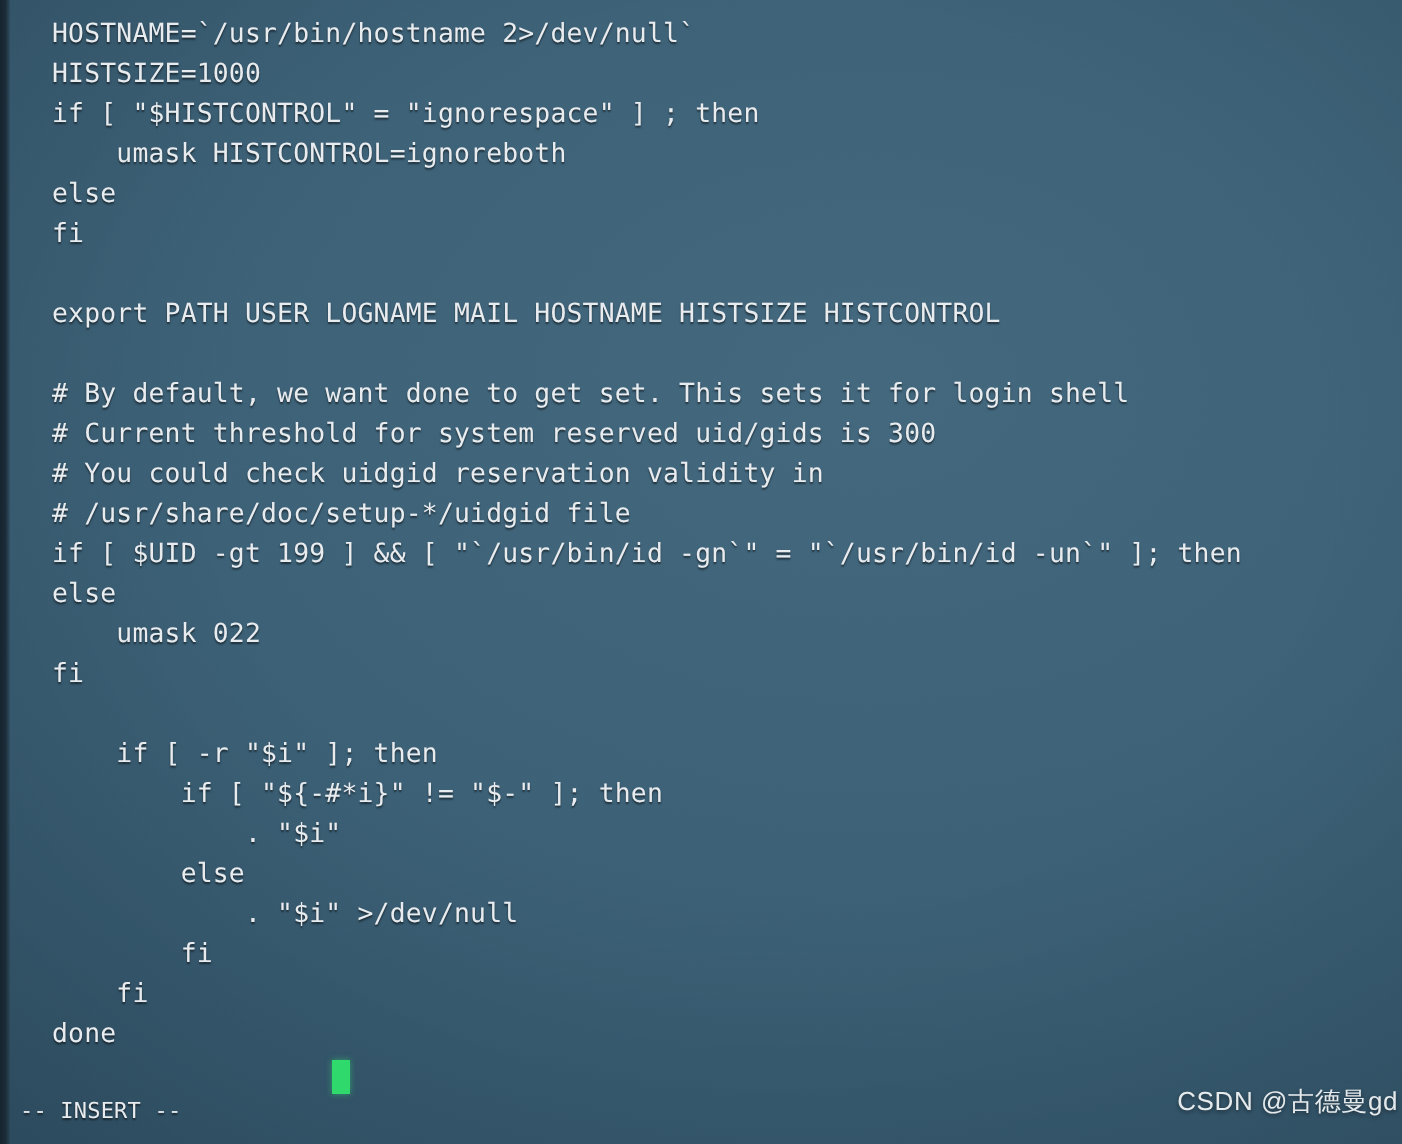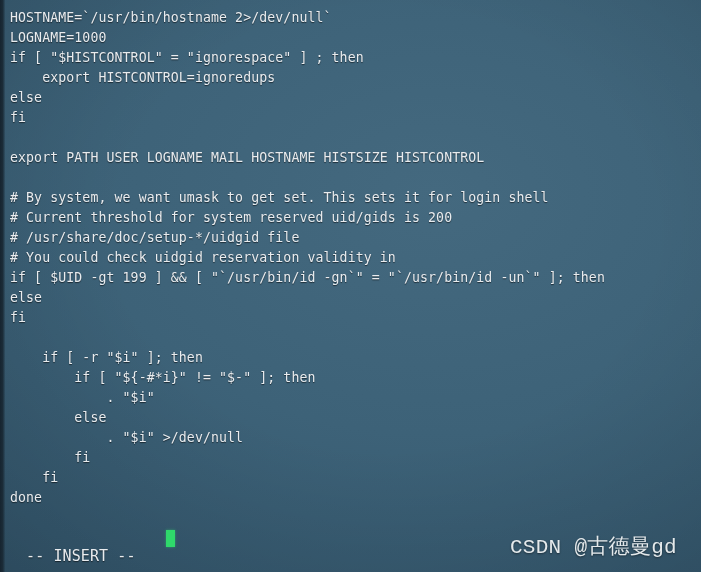--- a/index.html
+++ b/index.html
@@ -57,80 +57,82 @@
   .line {
     position: relative;
     height: 20px;
     line-height: 20px;
     font-size: 13.2px;
     letter-spacing: 0.10px;
     color: #e9ecef;
     white-space: pre;
     padding-left: 10px;
     text-shadow: 0 1px 1px rgba(0,0,0,0.55);
+    margin-left: 16px;
   }
   .line.blank { color: transparent; }
   .statusline {
     position: absolute;
     left: 0;
     top: 546px;
     height: 20px;
     line-height: 20px;
-    padding-left: 26px;
-    font-size: 15px;
+    padding-left: 10px;
+    font-size: 11px;
     letter-spacing: 0.10px;
     color: #e9ecef;
     white-space: pre;
     text-shadow: 0 1px 1px rgba(0,0,0,0.55);
     z-index: 2;
   }
   #cursor {
     position: absolute;
     left: 166px;
     top: 528px;
     width: 9px;
     height: 17px;
     background: #2fd96b;
     box-shadow: 0 0 3px rgba(47,217,107,0.55);
     z-index: 4;
   }
   #watermark {
     position: absolute;
-    right: 24px;
+    right: 2px;
     bottom: 12px;
-    font-family: Liberation Mono, monospace;
-    font-size: 21px;
+    font-family: Liberation Sans, sans-serif;
+    font-size: 13px;
     color: rgba(243,246,248,0.93);
     letter-spacing: 0.3px;
     text-shadow: 0 1px 2px rgba(0,0,0,0.45);
     z-index: 5;
     white-space: pre;
   }
 </style>
 </head>
 <body>
 
 <div id="terminal">
 
   <div id="code" style="top: 8px;">
       <div class="line">HOSTNAME=`/usr/bin/hostname 2&gt;/dev/null`</div>
-      <div class="line">LOGNAME=1000</div>
+      <div class="line">HISTSIZE=1000</div>
       <div class="line">if [ "$HISTCONTROL" = "ignorespace" ] ; then</div>
-      <div class="line">    export HISTCONTROL=ignoredups</div>
+      <div class="line">    umask HISTCONTROL=ignoreboth</div>
       <div class="line">else</div>
       <div class="line">fi</div>
       <div class="line blank"></div>
       <div class="line">export PATH USER LOGNAME MAIL HOSTNAME HISTSIZE HISTCONTROL</div>
       <div class="line blank"></div>
-      <div class="line"># By system, we want umask to get set. This sets it for login shell</div>
-      <div class="line"># Current threshold for system reserved uid/gids is 200</div>
+      <div class="line"># By default, we want done to get set. This sets it for login shell</div>
+      <div class="line"># Current threshold for system reserved uid/gids is 300</div>
+      <div class="line"># You could check uidgid reservation validity in</div>
       <div class="line"># /usr/share/doc/setup-*/uidgid file</div>
-      <div class="line"># You could check uidgid reservation validity in</div>
       <div class="line">if [ $UID -gt 199 ] &amp;&amp; [ "`/usr/bin/id -gn`" = "`/usr/bin/id -un`" ]; then</div>
       <div class="line">else</div>
+      <div class="line">    umask 022</div>
       <div class="line">fi</div>
       <div class="line blank"></div>
       <div class="line">    if [ -r "$i" ]; then</div>
       <div class="line">        if [ "${-#*i}" != "$-" ]; then</div>
       <div class="line">            . "$i"</div>
       <div class="line">        else</div>
       <div class="line">            . "$i" &gt;/dev/null</div>
       <div class="line">        fi</div>
       <div class="line">    fi</div>
       <div class="line">done</div>

